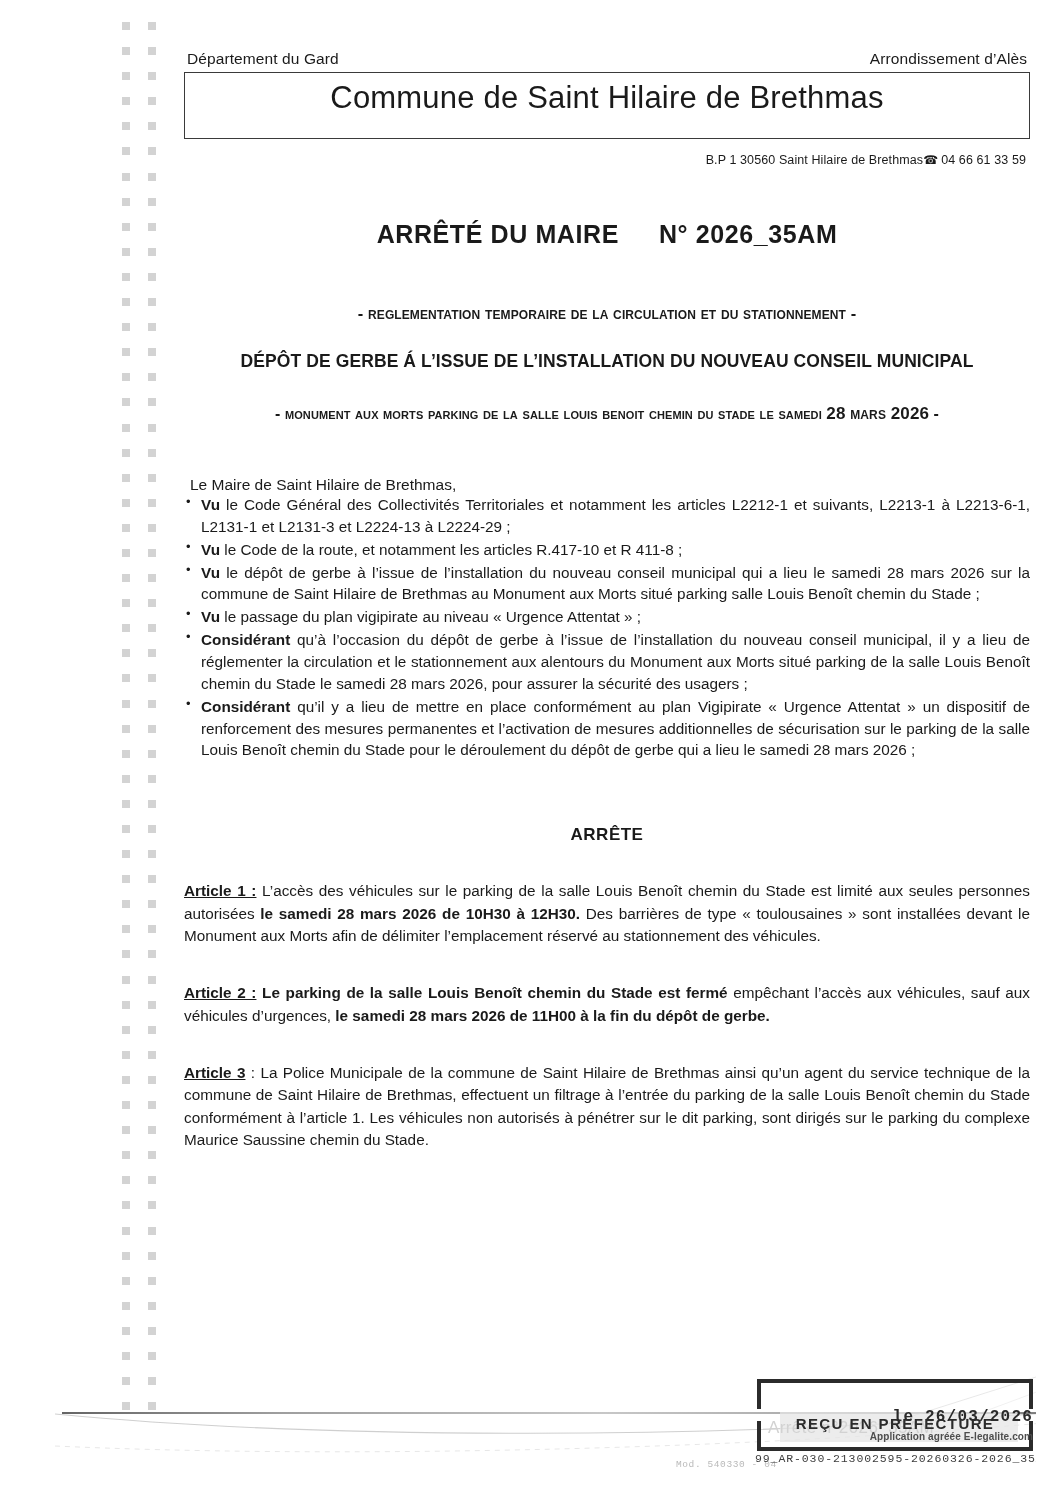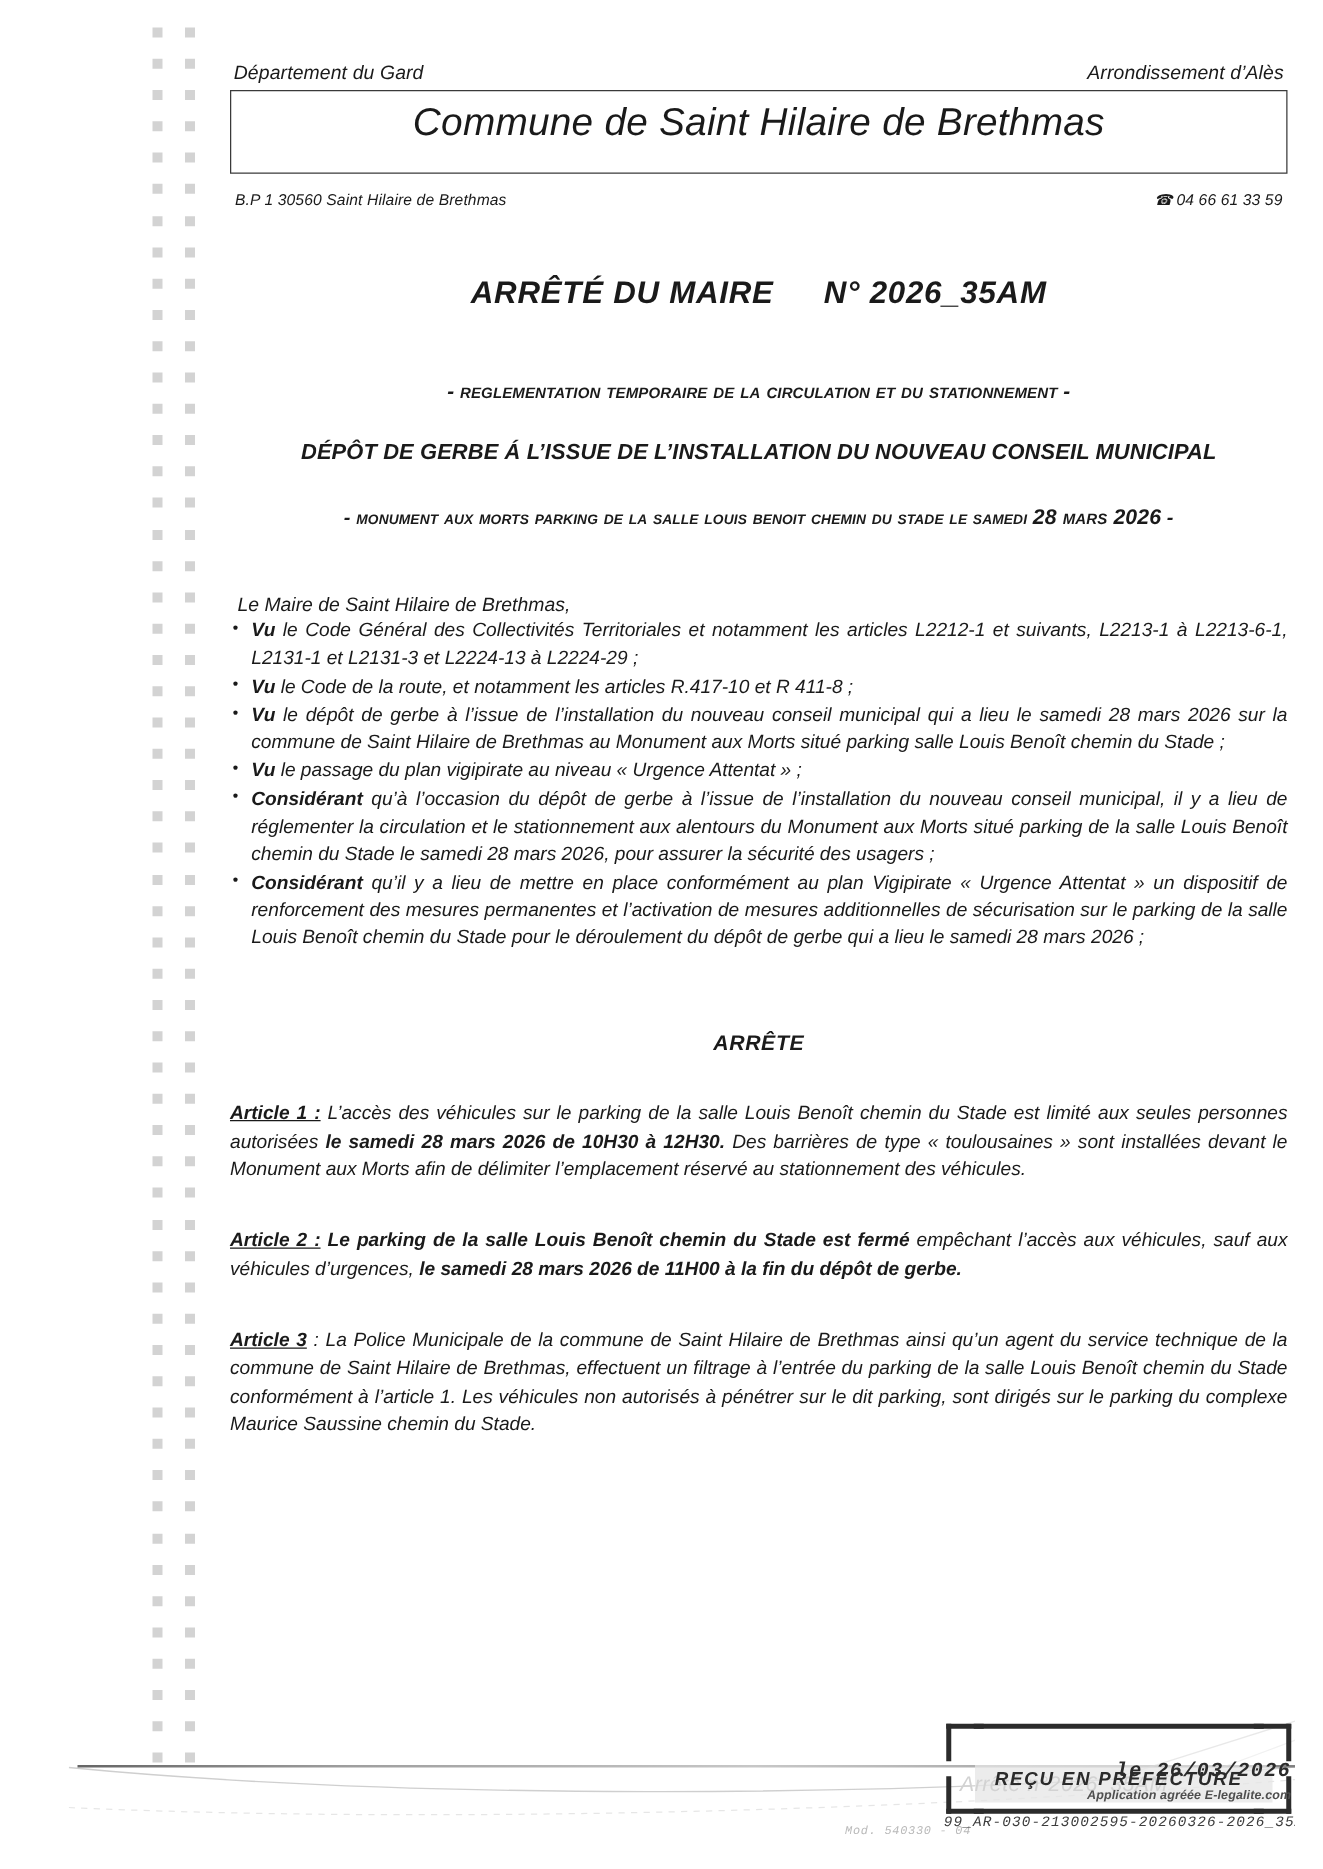--- a/index.html
+++ b/index.html
@@ -12,21 +12,20 @@
     font-family: "Liberation Sans", sans-serif;
     color: #1a1a1a;
   }
   .page {
     position: relative;
     width: 1036px;
     height: 1495px;
     background: #ffffff;
     overflow: hidden;
     box-sizing: border-box;
-    font-style: italic;
   }
 
   
   .margin-dots {
     position: absolute;
     left: 118px;
     top: 22px;
     width: 42px;
     height: 1400px;
     pointer-events: none;
@@ -68,21 +67,21 @@
   }
   .commune-box .commune-title {
     font-size: 31px;
     font-weight: 400;
     letter-spacing: 0.2px;
     white-space: nowrap;
   }
 
   .addr-row {
     display: flex;
-    justify-content: space-between;
+    justify-content: flex-end;
     align-items: baseline;
     font-size: 12.5px;
     padding: 14px 4px 0 4px;
     letter-spacing: 0.1px;
   }
   .addr-row .phone .tel-icon {
     font-size: 12px;
     margin-right: 3px;
   }
 

